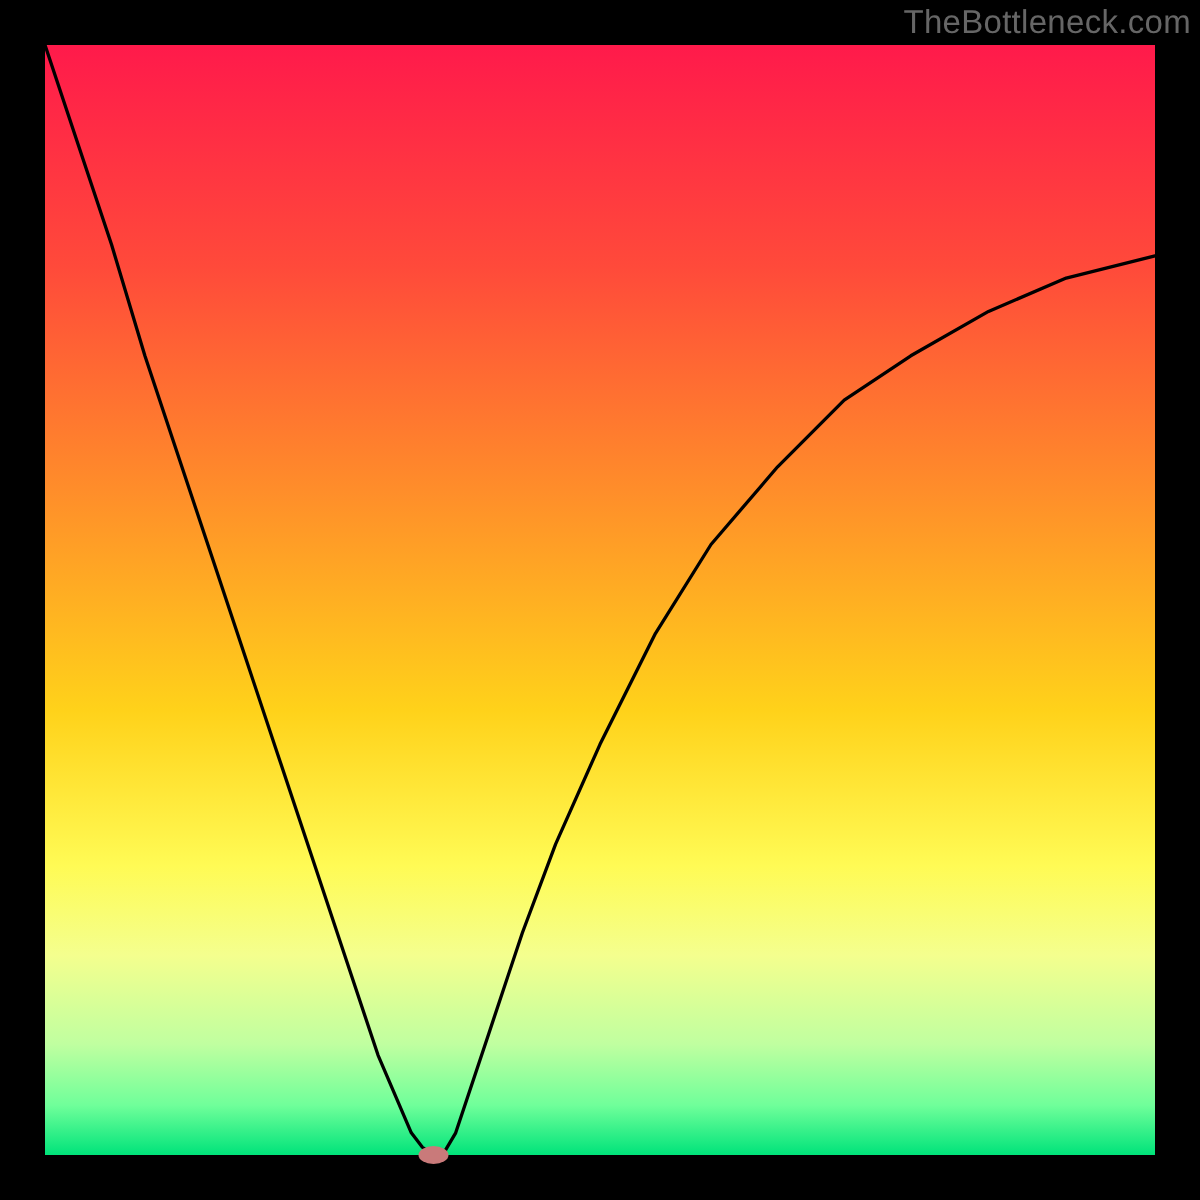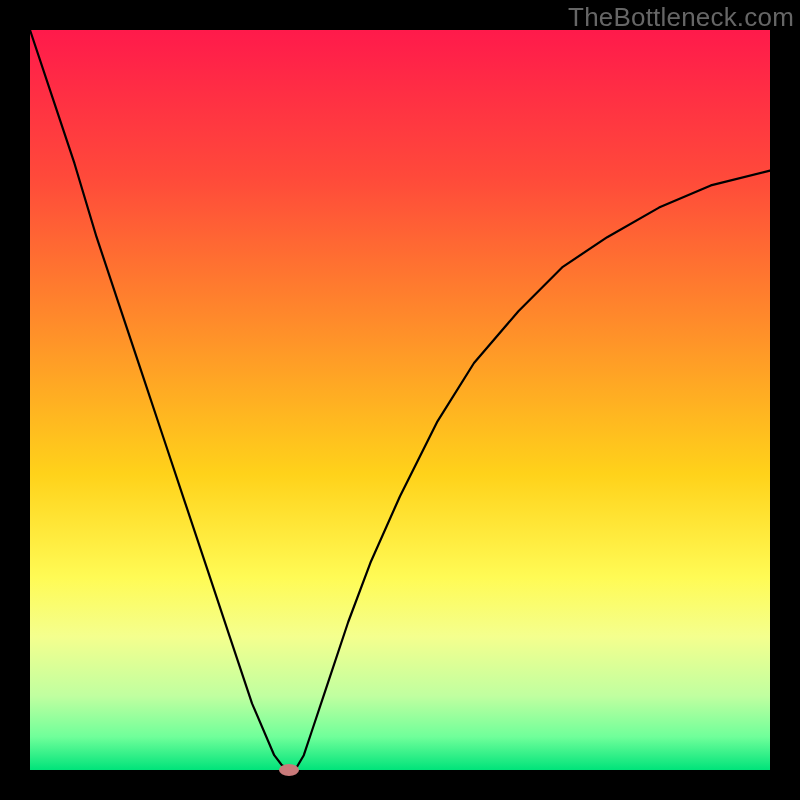--- a/index.html
+++ b/index.html
@@ -16,21 +16,21 @@
     left: 0;
     top: 0;
     width: 800px;
     height: 800px;
   }
   .watermark {
     position: absolute;
     top: 2px;
     right: 6px;
     color: #666;
-    font-size: 26px;
+    font-size: 22px;
     font-weight: 400;
     letter-spacing: 0.2px;
     z-index: 10;
   }
   svg {
     display: block;
   }
 </style>
 </head>
 <body>

